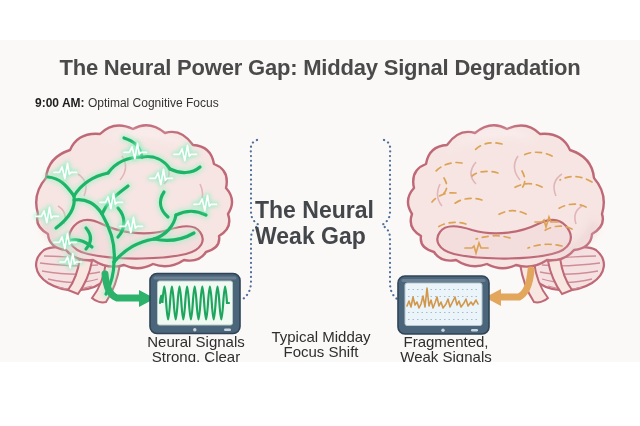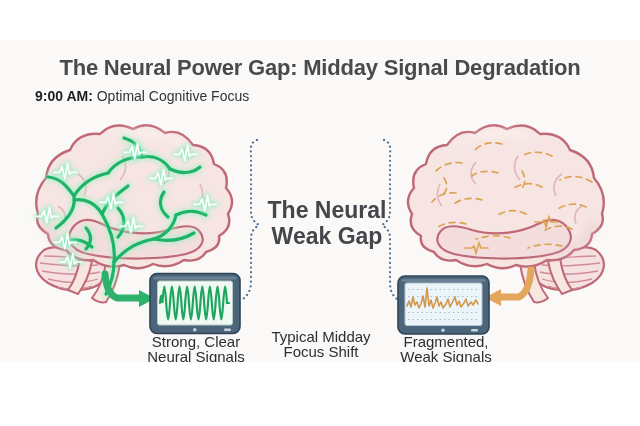--- a/index.html
+++ b/index.html
@@ -2,25 +2,25 @@
 <html><head>
 <meta charset="utf-8">
 <style>
   html,body{margin:0;padding:0;background:#ffffff;}
   .stage{position:relative;width:640px;height:362px;overflow:hidden;background:#ffffff;
          font-family:"Liberation Sans","DejaVu Sans",sans-serif;}
   .band{position:absolute;left:0;top:40px;width:640px;height:345px;background:#fbf9f7;}
   .figure-svg{position:absolute;left:0;top:0;}
   .title{position:absolute;left:0;right:0;top:55px;text-align:center;font-size:22px;
          font-weight:700;color:#4a4a4a;letter-spacing:-0.2px;white-space:nowrap;}
-  .sub{position:absolute;top:88px;font-size:14px;color:#333;white-space:nowrap;}
+  .sub{position:absolute;top:96px;font-size:12px;color:#333;white-space:nowrap;}
   .sub .b{font-weight:700;color:#1d1d1d;}
   .sub-left{left:35px;}
   .sub-right{left:392px;}
-  .gap{position:absolute;left:247px;width:160px;top:197px;text-align:center;
+  .gap{position:absolute;left:255px;width:160px;top:197px;text-align:left;
        font-weight:700;font-size:23px;line-height:26px;color:#43464a;}
   .cap{position:absolute;text-align:center;font-size:15px;line-height:15px;color:#2e2e2e;}
   .cap-strong{left:126px;width:140px;top:334px;}
   .cap-shift{left:251px;width:140px;top:329px;}
   .cap-weak{left:376px;width:140px;top:334px;}
 </style>
 </head>
 <body>
 
 <div class="stage">
@@ -194,22 +194,22 @@
     <span class="b">9:00 AM:</span><span> Optimal Cognitive Focus</span>
   </div>
 
 
   <div class="gap">
     <div>The Neural</div>
     <div>Weak Gap</div>
   </div>
 
   <div class="cap cap-strong">
+    <div>Neural Signals</div>
     <div>Strong, Clear</div>
-    <div>Neural Signals</div>
   </div>
 
   <div class="cap cap-weak">
     <div>Fragmented,</div>
     <div>Weak Signals</div>
   </div>
 
   <div class="cap cap-shift">
     <div>Typical Midday</div>
     <div>Focus Shift</div>

